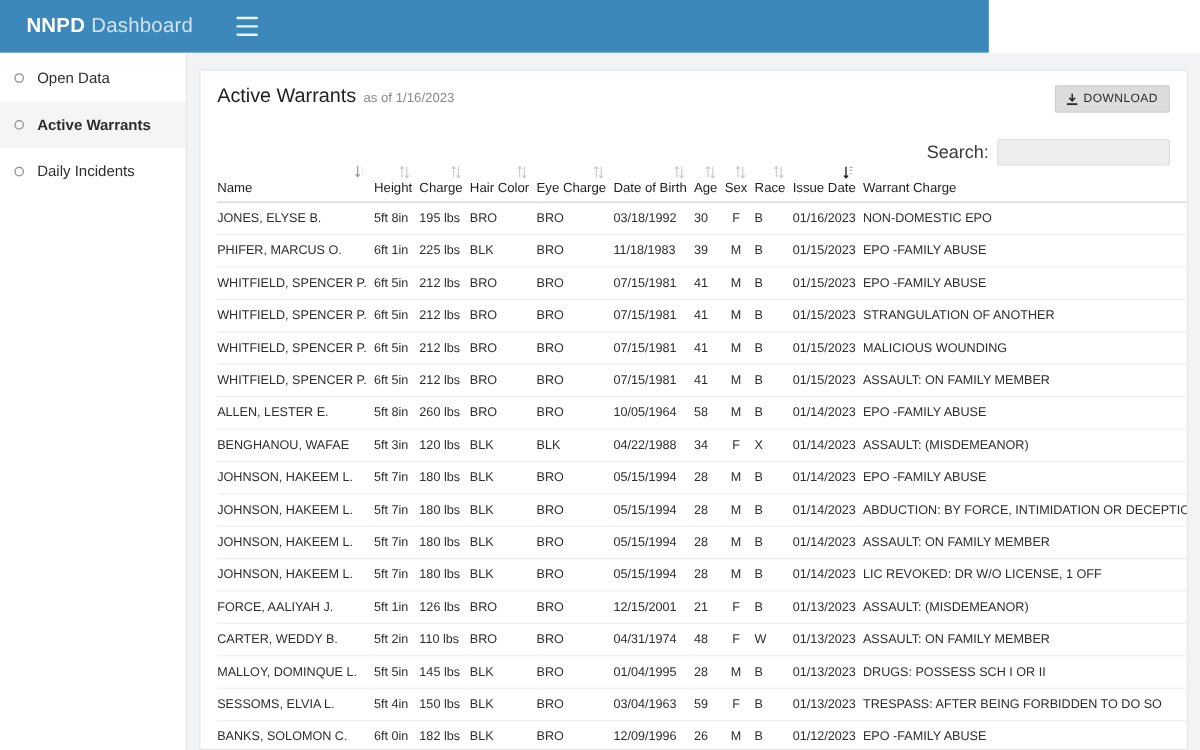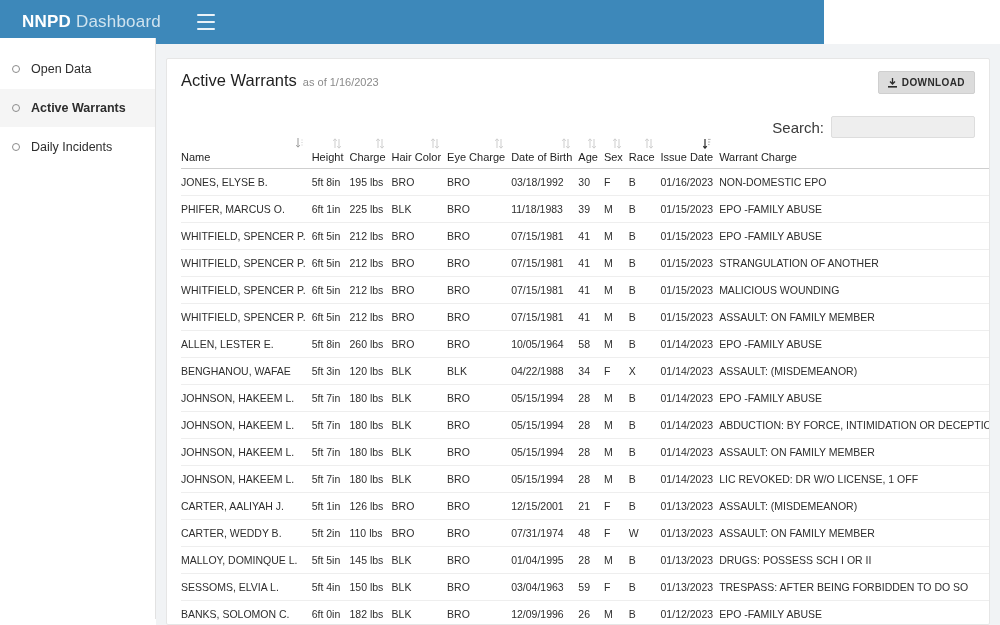--- a/index.html
+++ b/index.html
@@ -37,25 +37,25 @@
     display: flex; flex-direction: column; justify-content: space-between;
     cursor: pointer;
   }
   .hamburger i {
     display: block; height: 2px; width: 100%;
     background: #eaf2f8; border-radius: 1px;
   }
 
   
   .sidebar {
-    position: absolute; top: 38px; left: 0;
+    position: absolute; top: 44px; left: 0;
     width: 156px; height: 581px;
     background: #ffffff;
     border-right: 1px solid #e2e2e2;
-    padding-top: 12px;
+    padding-top: 2px;
   }
   .nav-item {
     display: flex; align-items: center;
     height: 38px;
     padding-left: 12px;
     font-size: 12.5px;
     color: #2d2d2d;
     cursor: pointer;
     white-space: nowrap;
   }
@@ -105,21 +105,21 @@
     color: #8a8a8a;
     margin-left: 6px;
   }
   .download-btn {
     display: inline-flex; align-items: center; gap: 5px;
     background: #dcdcdc;
     border: 1px solid #cfcfcf;
     border-radius: 2px;
     padding: 5px 9px;
     font-size: 10px;
-    font-weight: bold;
+    font-weight: normal;
     letter-spacing: .4px;
     color: #2b2b2b;
     cursor: pointer;
   }
   .download-btn svg { display: block; }
 
   
   .search-row {
     display: flex; justify-content: flex-end; align-items: center;
     margin-top: 10px; height: 24px;
@@ -168,21 +168,21 @@
     white-space: nowrap;
   }
 
   .c-name   { width: 140px; }
   .c-height { width: 46px; }
   .c-weight { width: 50px; }
   .c-hair   { width: 52px; }
   .c-eye    { width: 52px; }
   .c-dob    { width: 70px; }
   .c-age    { width: 30px; }
-  .c-sex    { width: 28px; }
+  .c-sex    { width: 28px; text-align: center; }
   .c-race   { width: 32px; }
   .c-issue  { width: 62px; }
   .c-charge { width: auto; }
 </style>
 </head>
 <body>
 
 <div class="topbar">
   <div class="brand">
     <span>NNPD</span><span class="brand-sub">Dashboard</span>
@@ -484,39 +484,39 @@
               <td class="c-hair">BLK</td>
               <td class="c-eye">BRO</td>
               <td class="c-dob">05/15/1994</td>
               <td class="c-age">28</td>
               <td class="c-sex">M</td>
               <td class="c-race">B</td>
               <td class="c-issue">01/14/2023</td>
               <td class="c-charge">LIC REVOKED: DR W/O LICENSE, 1 OFF</td>
             </tr>
             <tr>
-              <td class="c-name">CARTER, AALIYAH J.</td>
+              <td class="c-name">FORCE, AALIYAH J.</td>
               <td class="c-height">5ft 1in</td>
               <td class="c-weight">126 lbs</td>
               <td class="c-hair">BRO</td>
               <td class="c-eye">BRO</td>
               <td class="c-dob">12/15/2001</td>
               <td class="c-age">21</td>
               <td class="c-sex">F</td>
               <td class="c-race">B</td>
               <td class="c-issue">01/13/2023</td>
               <td class="c-charge">ASSAULT: (MISDEMEANOR)</td>
             </tr>
             <tr>
               <td class="c-name">CARTER, WEDDY B.</td>
               <td class="c-height">5ft 2in</td>
               <td class="c-weight">110 lbs</td>
               <td class="c-hair">BRO</td>
               <td class="c-eye">BRO</td>
-              <td class="c-dob">07/31/1974</td>
+              <td class="c-dob">04/31/1974</td>
               <td class="c-age">48</td>
               <td class="c-sex">F</td>
               <td class="c-race">W</td>
               <td class="c-issue">01/13/2023</td>
               <td class="c-charge">ASSAULT: ON FAMILY MEMBER</td>
             </tr>
             <tr>
               <td class="c-name">MALLOY, DOMINQUE L.</td>
               <td class="c-height">5ft 5in</td>
               <td class="c-weight">145 lbs</td>

